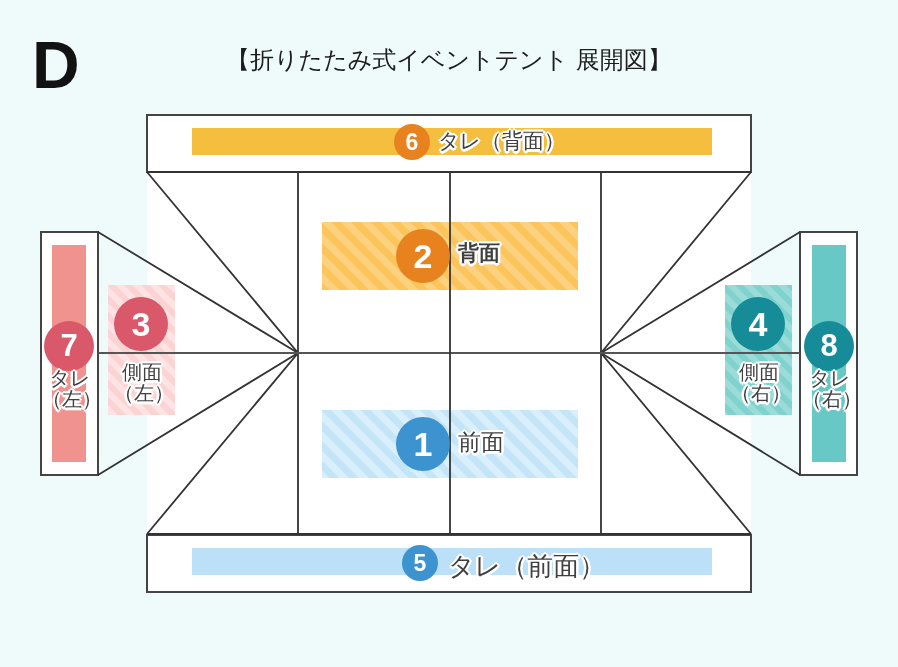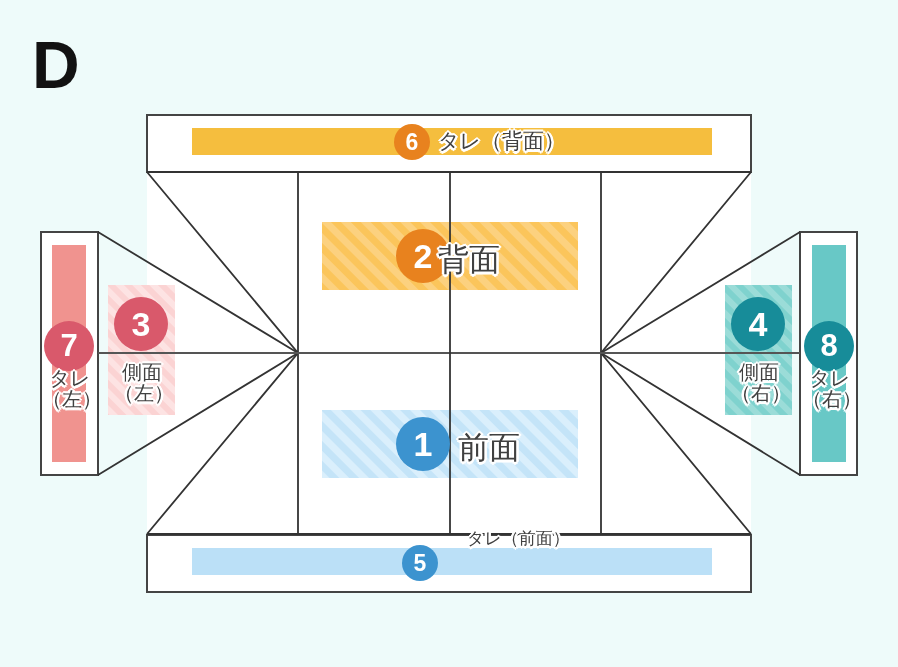--- a/index.html
+++ b/index.html
@@ -55,20 +55,21 @@
   .badge-md{width:50px;height:50px;font-size:31px;}
   .cap{font-size:20px;line-height:21px;text-align:center;}
   .bigcap{font-size:26px;}
 </style>
 </head>
 <body>
 
 <div id="root">
 
   <div class="letter-d">D</div>
+  <div class="title">【折りたたみ式イベントテント 展開図】</div>
 
   <svg class="diagram" viewBox="0 0 898 667">
     <defs>
       <pattern id="stripeOrange" width="14" height="14" patternTransform="rotate(-45)" patternUnits="userSpaceOnUse">
         <rect width="14" height="14" fill="#FBC55B"></rect>
         <rect width="7" height="14" fill="#FCD17F"></rect>
       </pattern>
       <pattern id="stripeBlue" width="14" height="14" patternTransform="rotate(-45)" patternUnits="userSpaceOnUse">
         <rect width="14" height="14" fill="#C4E4F8"></rect>
         <rect width="7" height="14" fill="#DAEFFC"></rect>
@@ -134,31 +135,31 @@
   </svg>
 
   <div class="badge badge-sm" style="left:394px;top:124px;background:#E8821E;">
     <span>6</span>
   </div>
   <div class="lbl lbl-out bigcap" style="left:438px;top:127px;font-size:21px;">タレ（背面）</div>
 
   <div class="badge badge-lg" style="left:396px;top:229px;background:#E8821E;">
     <span>2</span>
   </div>
-  <div class="lbl lbl-out" style="left:438px;top:239px;font-size:31px;">背面</div>
+  <div class="lbl lbl-out" style="left:458px;top:239px;font-size:21px;font-weight:bold;">背面</div>
 
   <div class="badge badge-lg" style="left:396px;top:417px;background:#3C93CF;">
     <span>1</span>
   </div>
-  <div class="lbl lbl-out" style="left:458px;top:427px;font-size:31px;">前面</div>
+  <div class="lbl lbl-out" style="left:458px;top:427px;font-size:23px;">前面</div>
 
   <div class="badge badge-sm" style="left:402px;top:545px;background:#3C93CF;">
     <span>5</span>
   </div>
-  <div class="lbl lbl-out" style="left:448px;top:527px;font-size:17px;margin-left:19px;">タレ（前面）</div>
+  <div class="lbl lbl-out" style="left:448px;top:549px;font-size:26px;">タレ（前面）</div>
 
   <div class="badge badge-md" style="left:44px;top:321px;background:#D9596B;">
     <span>7</span>
   </div>
   <div class="lbl lbl-out cap" style="left:47px;top:368px;width:46px;">タレ</div>
   <div class="lbl lbl-out cap" style="left:42px;top:389px;width:56px;">（左）</div>
 
   <div class="badge badge-lg" style="left:114px;top:297px;background:#D9596B;">
     <span>3</span>
   </div>

